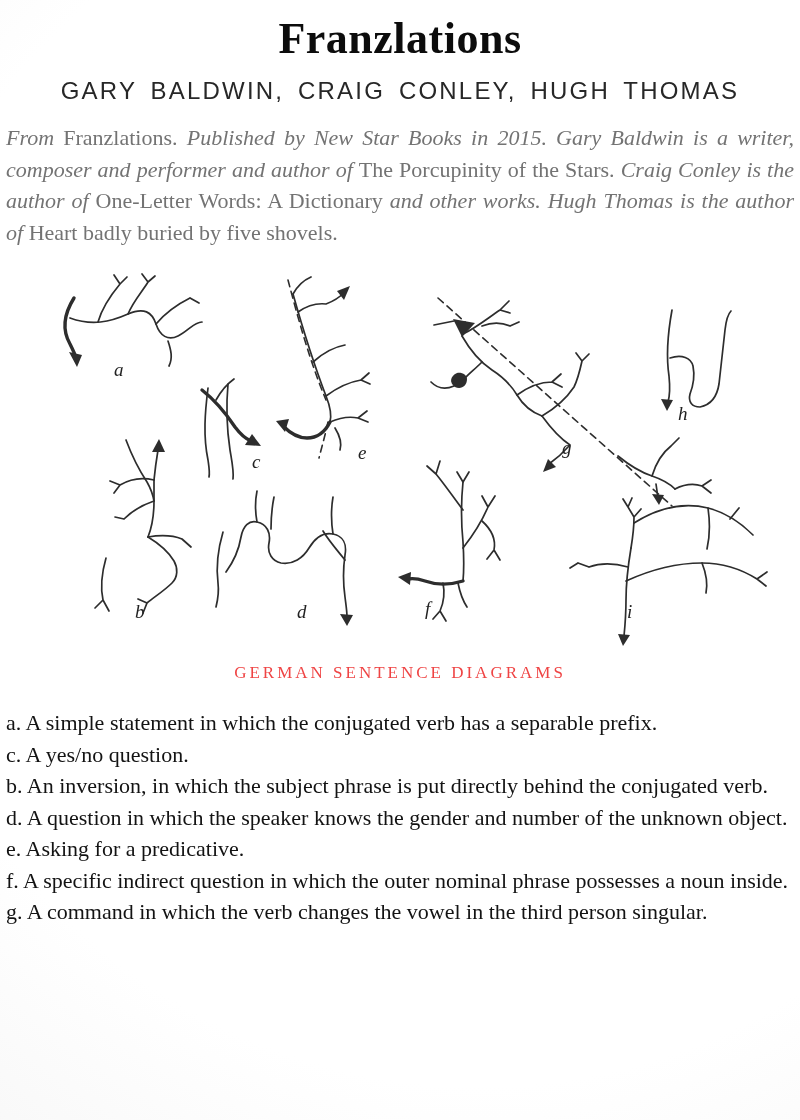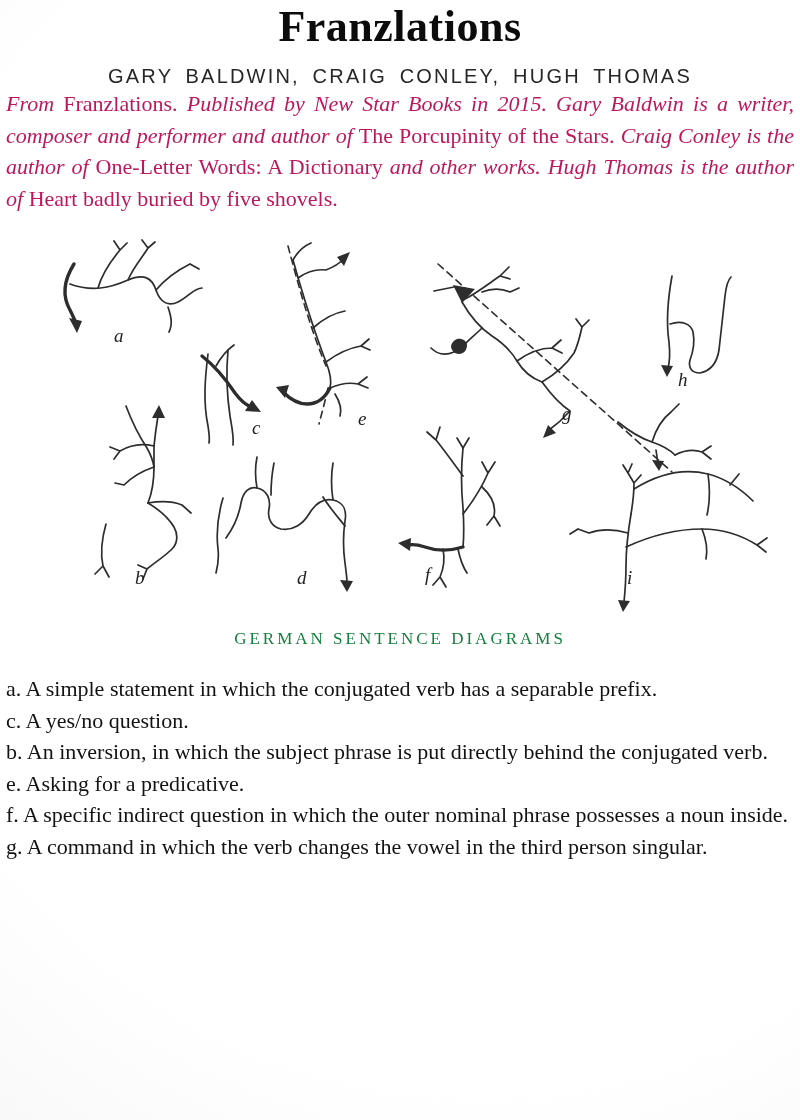--- a/index.html
+++ b/index.html
@@ -5,53 +5,53 @@
   html, body { margin:0; padding:0; }
   body {
     width:800px; height:1120px; overflow:hidden;
     font-family:"Liberation Serif", serif;
     color:#141414;
     background: radial-gradient(150% 110% at 60% 42%, #ffffff 50%, #f5f5f5 76%, #e8e8e8 100%);
   }
   .page { padding:2px 6px 0 6px; }
 
   .title {
-    margin:0; text-align:center;
+    margin:12px; text-align:center;
     font-family:"Liberation Serif", serif;
     font-size:44px; line-height:50px; font-weight:700; color:#0c0c0c;
     letter-spacing:0.5px;
   }
   .authors {
     margin-top:13px; text-align:center;
     font-family:"Liberation Sans", sans-serif;
-    font-size:20px; letter-spacing:2.2px; word-spacing:5px; color:#272727;
+    font-size:24px; letter-spacing:2.2px; word-spacing:5px; color:#272727;
   }
   .intro {
-    margin-top:0;
+    margin-top:17px;
     font-size:22px; line-height:31.5px;
-    font-style:italic; color:#be185d;
+    font-style:italic; color:#737373;
     text-align:justify;
   }
   .intro .roman { font-style:normal; }
 
   .figure { margin-top:20px; height:386px; position:relative; }
   .figure svg { display:block; margin-left:24px; }
   .figure path { fill:none; stroke:#2d2d2d; stroke-linecap:round; stroke-linejoin:round; }
   .figure .thin  { stroke-width:1.7; }
   .figure .thick { stroke-width:3.4; }
   .figure .dash  { stroke-width:1.6; stroke-dasharray:7 5; }
   .figure .arrow { fill:#2d2d2d; stroke:none; }
   .fig-label {
     font-family:"Liberation Serif", serif; font-style:italic;
     font-size:19px; fill:#222;
   }
 
   .caption {
     margin-top:7px; text-align:center;
-    font-size:17px; letter-spacing:3px; color:#15803d;
+    font-size:17px; letter-spacing:3px; color:#ef4444;
   }
   .legend {
     margin-top:24px;
     font-size:22px; line-height:31.5px; color:#131313;
   }
   .legend-item { padding-left:36px; text-indent:-36px; }
   .legend-label { }
 </style>
 </head>
 <body>
@@ -183,18 +183,19 @@
 
     </svg>
   </div>
 
   <div class="caption">GERMAN SENTENCE DIAGRAMS</div>
 
   <div class="legend">
       <div class="legend-item"><span class="legend-label">a.</span><span class="legend-text"> A simple statement in which the conjugated verb has a separable prefix.</span></div>
       <div class="legend-item"><span class="legend-label">c.</span><span class="legend-text"> A yes/no question.</span></div>
       <div class="legend-item"><span class="legend-label">b.</span><span class="legend-text"> An inversion, in which the subject phrase is put directly behind the conjugated verb.</span></div>
+      <div class="legend-item"><span class="legend-label">d.</span><span class="legend-text"> A question in which the speaker knows the gender and number of the unknown object.</span></div>
       <div class="legend-item"><span class="legend-label">e.</span><span class="legend-text"> Asking for a predicative.</span></div>
       <div class="legend-item"><span class="legend-label">f.</span><span class="legend-text"> A specific indirect question in which the outer nominal phrase possesses a noun inside.</span></div>
       <div class="legend-item"><span class="legend-label">g.</span><span class="legend-text"> A command in which the verb changes the vowel in the third person singular.</span></div>
     </div>
 
 </div>
 
 </body></html>

